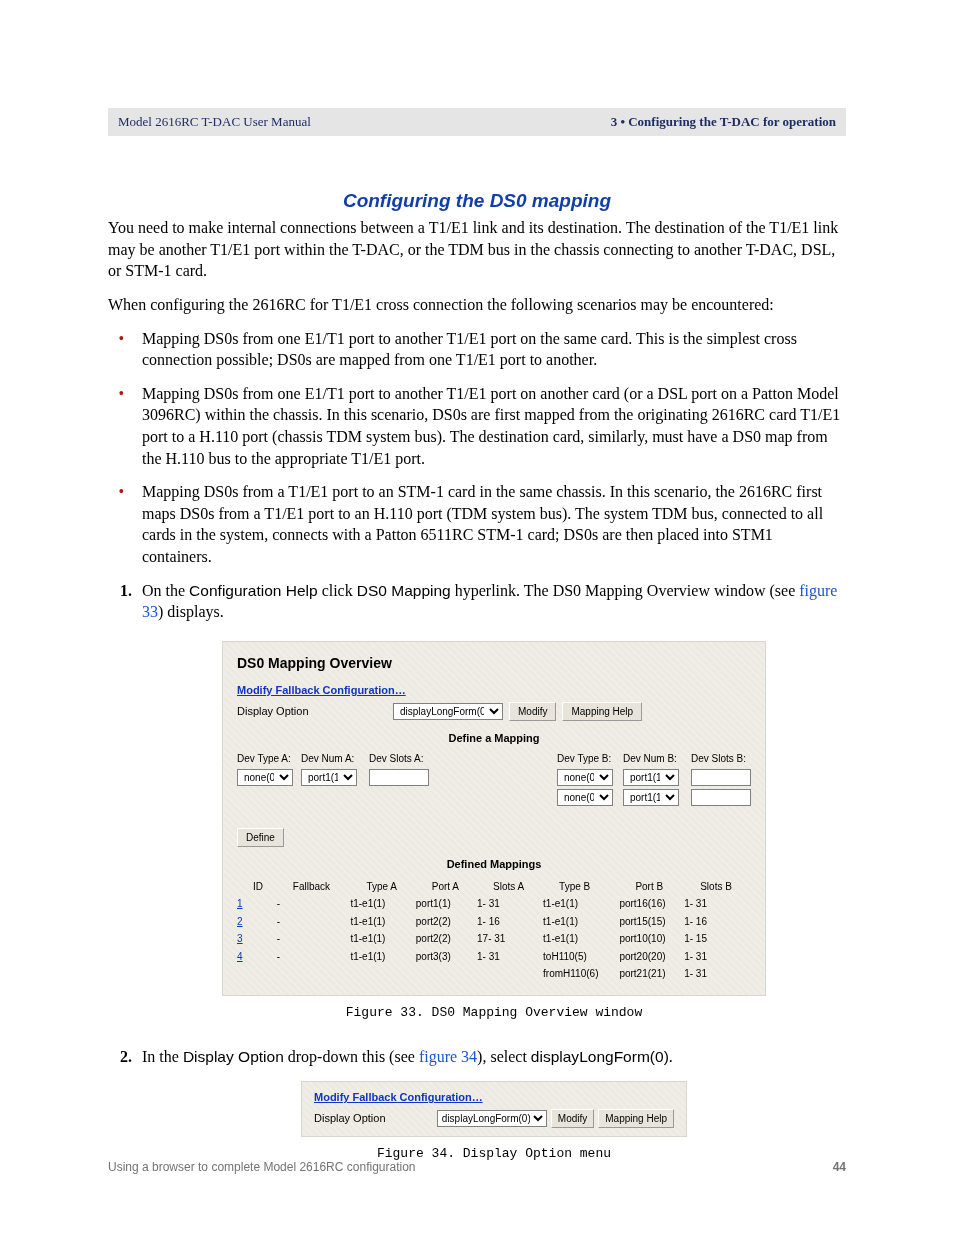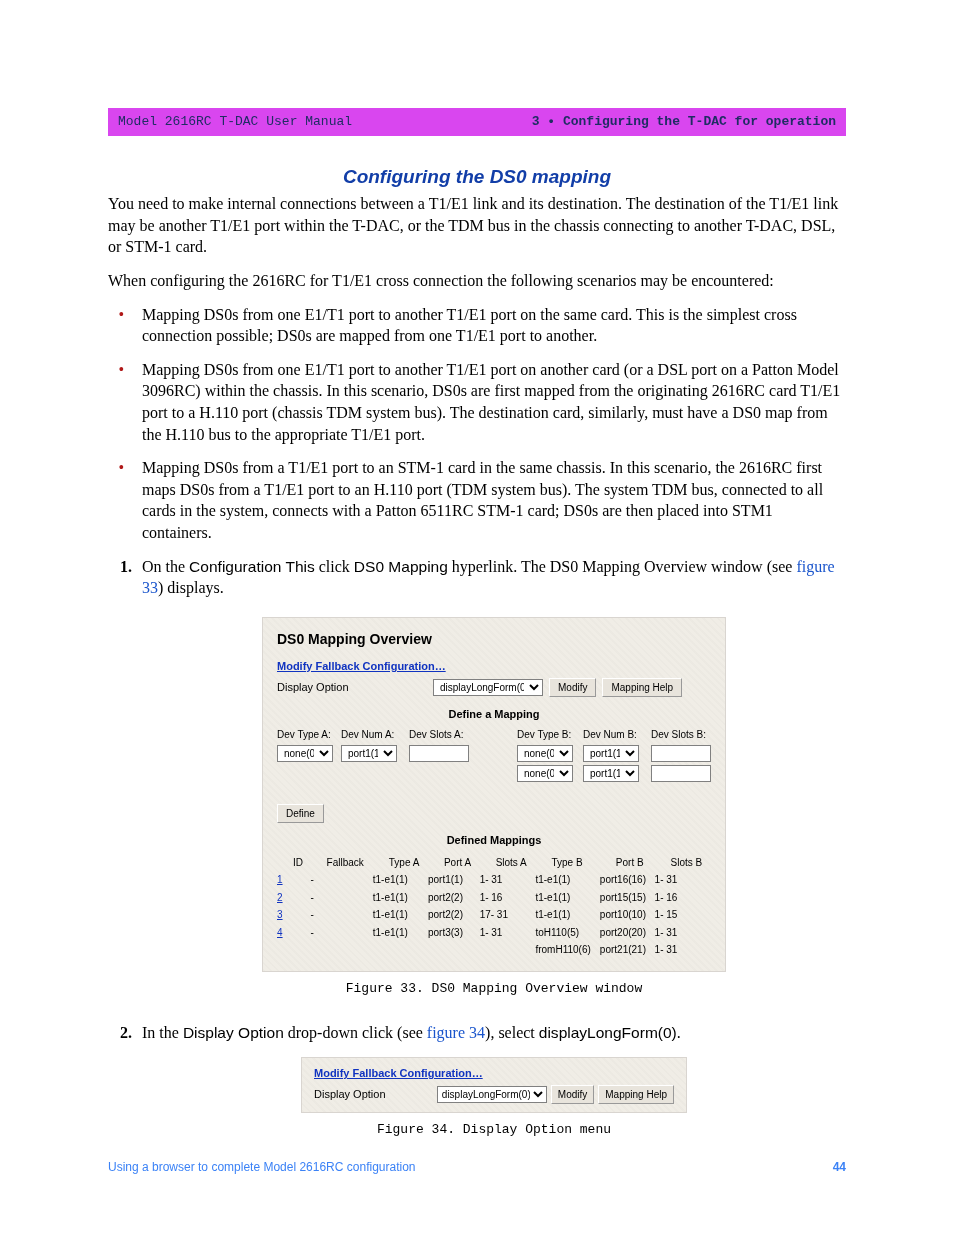--- a/index.html
+++ b/index.html
@@ -14,25 +14,25 @@
     width: 954px;
     min-height: 1235px;
     box-sizing: border-box;
     padding: 108px 108px 40px 108px;
     position: relative;
   }
   .topbar {
     display: flex;
     justify-content: space-between;
     align-items: center;
-    background: #d946ef;
+    background: #e5e5e5;
     padding: 5px 10px;
-    font-family: Liberation Mono, monospace;
+    font-family: Liberation Serif, serif;
     font-size: 13px;
-    margin-bottom: 28px;
+    margin-bottom: 52px;
   }
   .topbar .left { color: #1f2d63; }
   .topbar .right { color: #1f2d63; font-weight: bold; }
   h3.section-heading {
     color: #123ea8;
     font-family: Arial, Helvetica, sans-serif;
     font-weight: bold;
     font-style: italic;
     font-size: 19px;
     margin: 0 0 4px 0;
@@ -55,27 +55,27 @@
   }
   .footer {
     position: absolute;
     bottom: 60px;
     left: 108px;
     right: 108px;
     display: flex;
     justify-content: space-between;
     font-family: Arial, Helvetica, sans-serif;
     font-size: 12px;
-    color: #3b82f6;
+    color: #737373;
   }
   .footer .pnum { font-weight: bold; }
 
   
   .fig33 {
-    width: 464px;
+    width: 544px;
     margin: 18px auto 4px auto;
     border: 1px solid #d9d5d0;
     box-sizing: border-box;
     padding: 12px 14px;
     font-family: Arial, Helvetica, sans-serif;
     background:
       repeating-linear-gradient(45deg, rgba(0,0,0,0.015) 0 2px, transparent 2px 5px),
       #f0ede6;
     font-size: 11px;
     color: #000;
@@ -159,21 +159,21 @@
   <ul class="bullets">
     <li>Mapping DS0s from one E1/T1 port to another T1/E1 port on the same card. This is the simplest cross connection possible; DS0s are mapped from one T1/E1 port to another.</li>
     <li>Mapping DS0s from one E1/T1 port to another T1/E1 port on another card (or a DSL port on a Patton Model 3096RC) within the chassis. In this scenario, DS0s are first mapped from the originating 2616RC card T1/E1 port to a H.110 port (chassis TDM system bus). The destination card, similarly, must have a DS0 map from the H.110 bus to the appropriate T1/E1 port.</li>
     <li>Mapping DS0s from a T1/E1 port to an STM-1 card in the same chassis. In this scenario, the 2616RC first maps DS0s from a T1/E1 port to an H.110 port (TDM system bus). The system TDM bus, connected to all cards in the system, connects with a Patton 6511RC STM-1 card; DS0s are then placed into STM1 containers.</li>
   </ul>
 
 
   <ol class="steps">
     <li>
       <span class="step-body">
-        <span>On the </span><span class="sans">Configuration This</span><span> click </span><span class="sans">DS0 Mapping</span><span> hyperlink. The DS0 Mapping Overview window (see </span><span class="link-blue">figure 33</span><span>) displays.</span>
+        <span>On the </span><span class="sans">Configuration Help</span><span> click </span><span class="sans">DS0 Mapping</span><span> hyperlink. The DS0 Mapping Overview window (see </span><span class="link-blue">figure 33</span><span>) displays.</span>
       </span>
 
       
       <div style="font-weight:normal;">
       <div class="fig33">
         <h4>DS0 Mapping Overview</h4>
         <div class="bluelink">Modify Fallback Configuration…</div>
         <div class="row">
           <span style="width:150px">Display Option</span>
           <select style="width:110px"><option>displayLongForm(0)</option></select>
@@ -284,21 +284,21 @@
                 </tr>
               </tbody>
         </table>
       </div>
       <div class="fig-caption">Figure 33. DS0 Mapping Overview window</div>
       </div>
     </li>
 
     <li>
       <span class="step-body">
-        <span>In the </span><span class="sans">Display Option</span><span> drop-down click (see </span><span class="link-blue">figure 34</span><span>), select </span><span class="sans">displayLongForm(0)</span><span>.</span>
+        <span>In the </span><span class="sans">Display Option</span><span> drop-down this (see </span><span class="link-blue">figure 34</span><span>), select </span><span class="sans">displayLongForm(0)</span><span>.</span>
       </span>
 
       <div style="font-weight:normal;">
       <div class="fig34">
         <span class="bluelink">Modify Fallback Configuration…</span>
         <div class="row">
           <span>Display Option</span>
           <span class="controls">
             <select style="width:110px"><option>displayLongForm(0)</option></select>
             <button class="btn">Modify</button>

